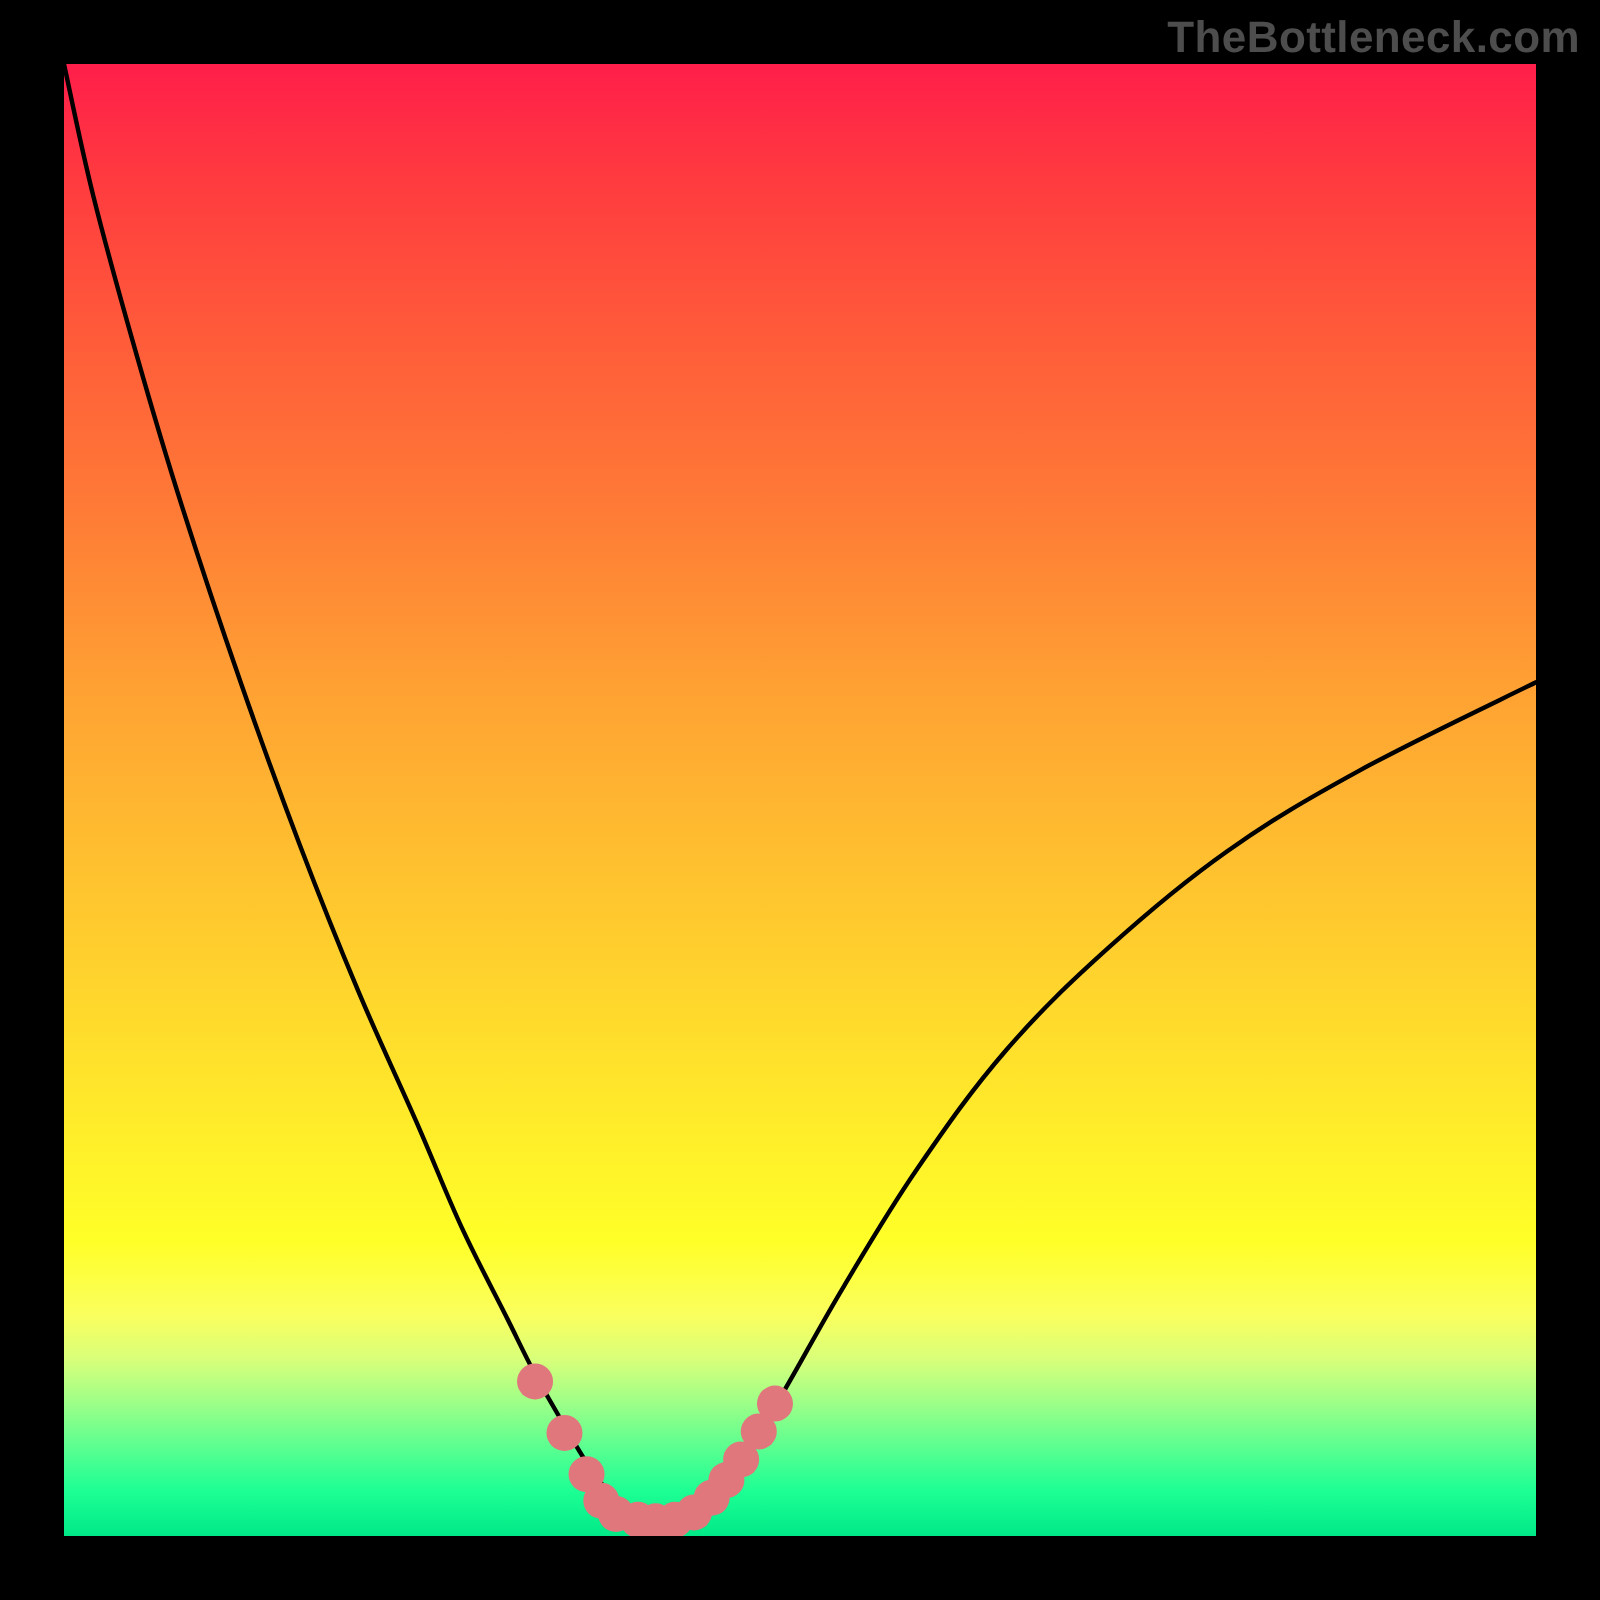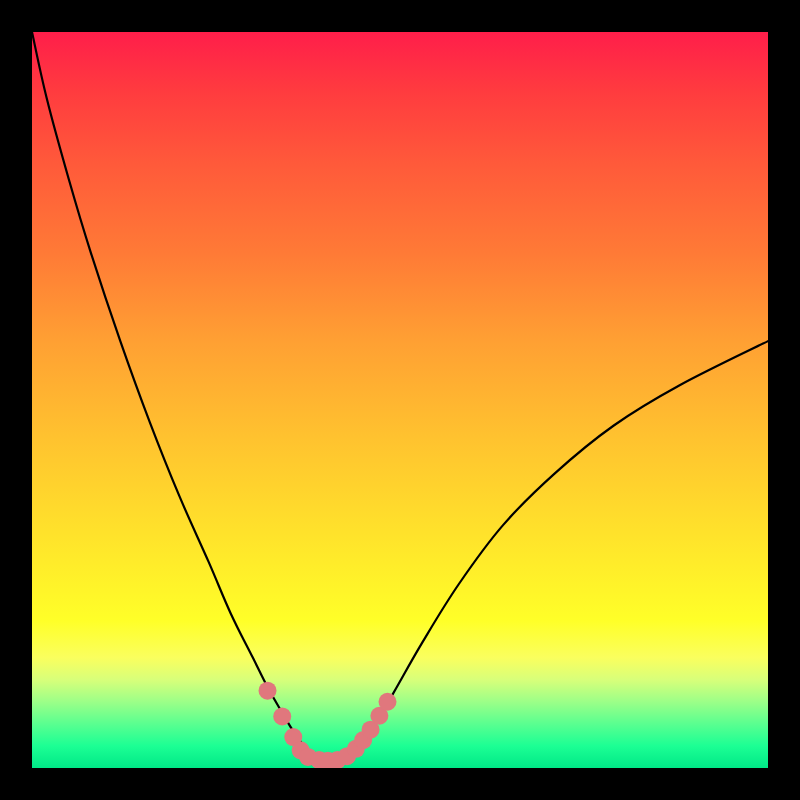--- a/index.html
+++ b/index.html
@@ -79,14 +79,15 @@
           <circle cx="315.01" cy="724.22" r="9" fill="#e0777d"></circle>
           <circle cx="323.84" cy="716.86" r="9" fill="#e0777d"></circle>
           <circle cx="331.20" cy="708.03" r="9" fill="#e0777d"></circle>
           <circle cx="338.56" cy="697.73" r="9" fill="#e0777d"></circle>
           <circle cx="347.39" cy="683.74" r="9" fill="#e0777d"></circle>
           <circle cx="355.49" cy="669.76" r="9" fill="#e0777d"></circle>
         </g>
     </svg>
   </div>
 
+  <div class="watermark">TheBottleneck.com</div>
 
 </div>
 
 </body></html>

